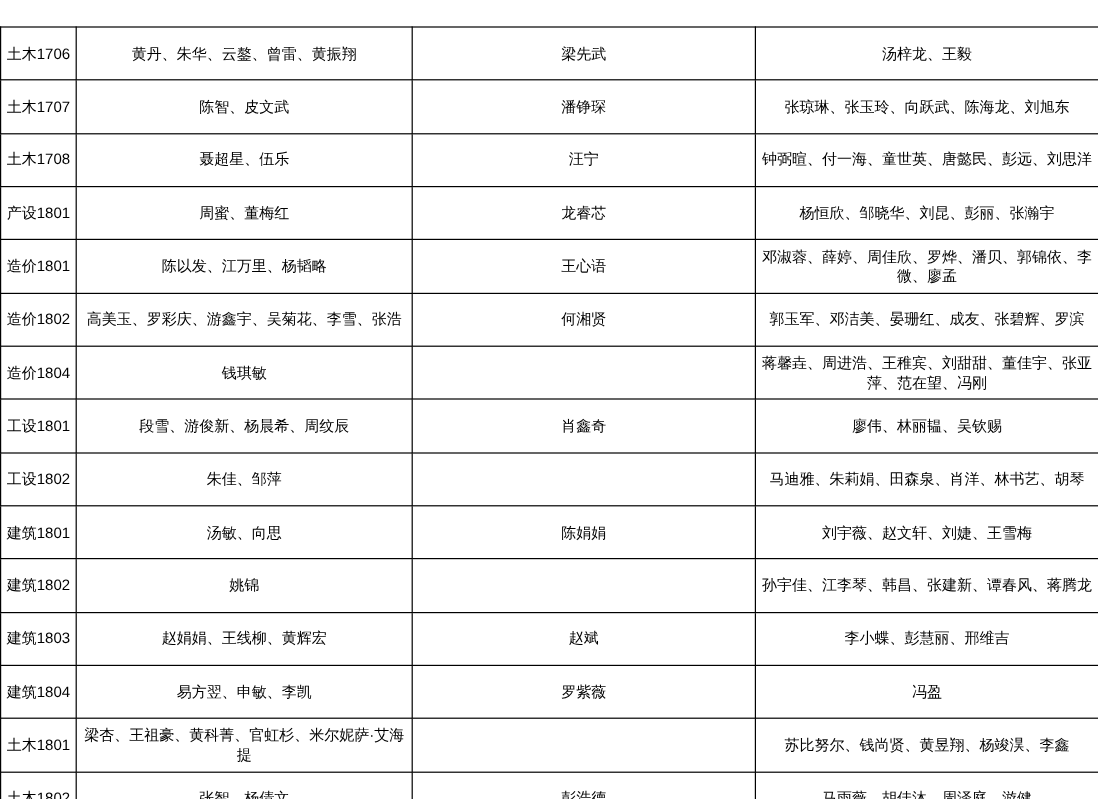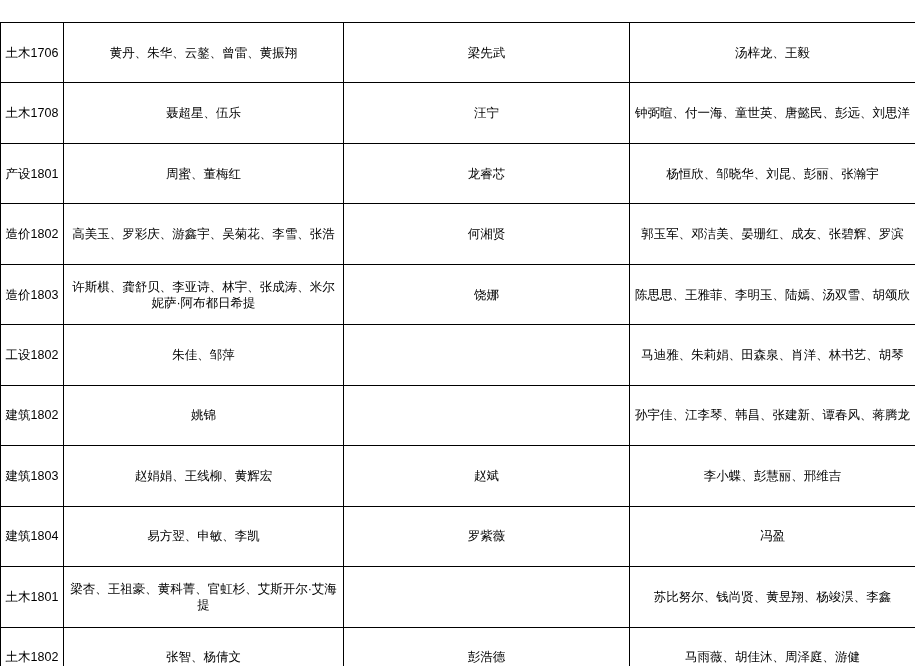--- a/index.html
+++ b/index.html
@@ -50,48 +50,72 @@
     <col class="c-names4">
   </colgroup>
   <tbody>
       <tr>
     <td>土木1706</td>
     <td>黄丹、朱华、云鏊、曾雷、黄振翔</td>
     <td>梁先武</td>
     <td>汤梓龙、王毅</td>
   </tr>
       <tr>
+    <td>土木1707</td>
+    <td>陈智、皮文武</td>
+    <td>潘铮琛</td>
+    <td>张琼琳、张玉玲、向跃武、陈海龙、刘旭东</td>
+  </tr>
+      <tr>
     <td>土木1708</td>
     <td>聂超星、伍乐</td>
     <td>汪宁</td>
     <td>钟弼暄、付一海、童世英、唐懿民、彭远、刘思洋</td>
   </tr>
       <tr>
     <td>产设1801</td>
     <td>周蜜、董梅红</td>
     <td>龙睿芯</td>
     <td>杨恒欣、邹晓华、刘昆、彭丽、张瀚宇</td>
   </tr>
       <tr>
+    <td>造价1801</td>
+    <td>陈以发、江万里、杨韬略</td>
+    <td>王心语</td>
+    <td>邓淑蓉、薛婷、周佳欣、罗烨、潘贝、郭锦依、李微、廖孟</td>
+  </tr>
+      <tr>
     <td>造价1802</td>
     <td>高美玉、罗彩庆、游鑫宇、吴菊花、李雪、张浩</td>
     <td>何湘贤</td>
     <td>郭玉军、邓洁美、晏珊红、成友、张碧辉、罗滨</td>
   </tr>
       <tr>
-    <td>造价1803</td>
-    <td>许斯棋、龚舒贝、李亚诗、林宇、张成涛、米尔妮萨·阿布都日希提</td>
-    <td>饶娜</td>
-    <td>陈思思、王雅菲、李明玉、陆嫣、汤双雪、胡颂欣</td>
+    <td>造价1804</td>
+    <td>钱琪敏</td>
+    <td></td>
+    <td>蒋馨垚、周进浩、王稚宾、刘甜甜、董佳宇、张亚萍、范在望、冯刚</td>
+  </tr>
+      <tr>
+    <td>工设1801</td>
+    <td>段雪、游俊新、杨晨希、周纹辰</td>
+    <td>肖鑫奇</td>
+    <td>廖伟、林丽韫、吴钦赐</td>
   </tr>
       <tr>
     <td>工设1802</td>
     <td>朱佳、邹萍</td>
     <td></td>
     <td>马迪雅、朱莉娟、田森泉、肖洋、林书艺、胡琴</td>
+  </tr>
+      <tr>
+    <td>建筑1801</td>
+    <td>汤敏、向思</td>
+    <td>陈娟娟</td>
+    <td>刘宇薇、赵文轩、刘婕、王雪梅</td>
   </tr>
       <tr>
     <td>建筑1802</td>
     <td>姚锦</td>
     <td></td>
     <td>孙宇佳、江李琴、韩昌、张建新、谭春风、蒋腾龙</td>
   </tr>
       <tr>
     <td>建筑1803</td>
     <td>赵娟娟、王线柳、黄辉宏</td>
@@ -99,21 +123,21 @@
     <td>李小蝶、彭慧丽、邢维吉</td>
   </tr>
       <tr>
     <td>建筑1804</td>
     <td>易方翌、申敏、李凯</td>
     <td>罗紫薇</td>
     <td>冯盈</td>
   </tr>
       <tr>
     <td>土木1801</td>
-    <td>梁杏、王祖豪、黄科菁、官虹杉、艾斯开尔·艾海提</td>
+    <td>梁杏、王祖豪、黄科菁、官虹杉、米尔妮萨·艾海提</td>
     <td></td>
     <td>苏比努尔、钱尚贤、黄昱翔、杨竣淏、李鑫</td>
   </tr>
       <tr>
     <td>土木1802</td>
     <td>张智、杨倩文</td>
     <td>彭浩德</td>
     <td>马雨薇、胡佳沐、周泽庭、游健</td>
   </tr>
     </tbody>

